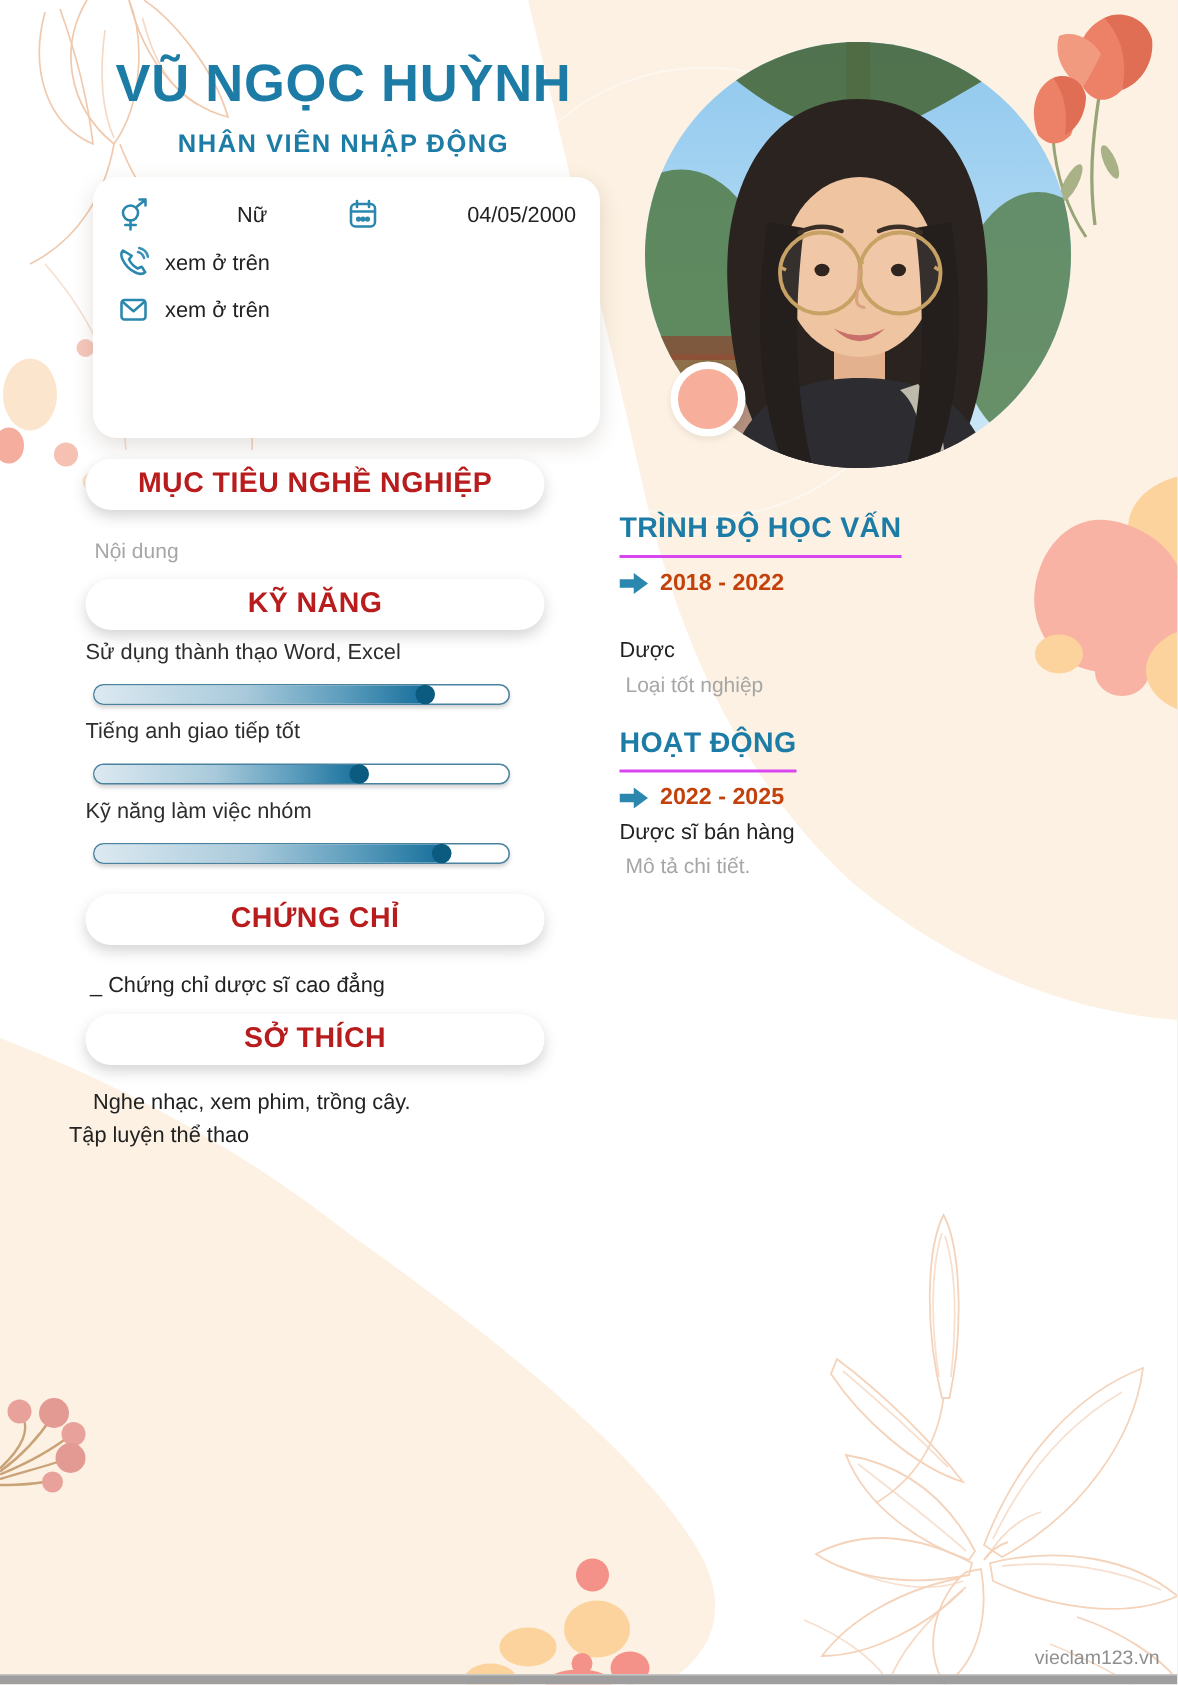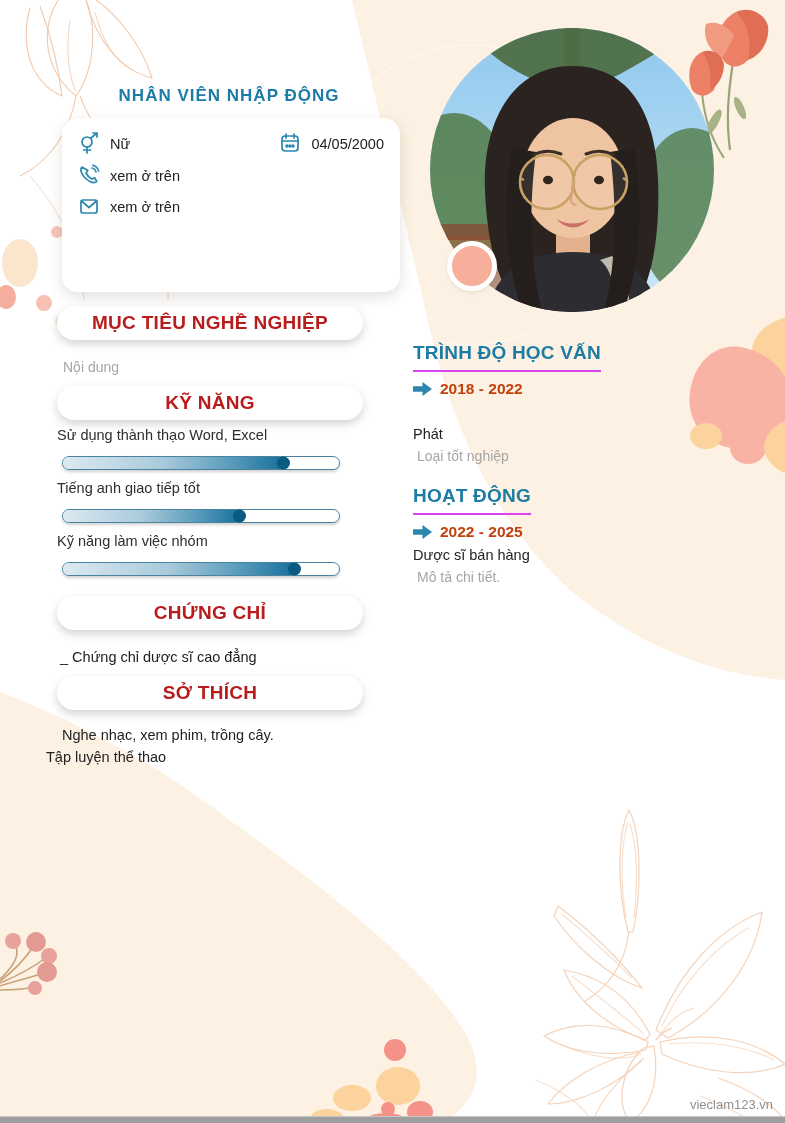--- a/index.html
+++ b/index.html
@@ -26,21 +26,21 @@
   .info-card{
     position:absolute;left:62px;top:118px;width:338px;height:174px;
     background:#ffffff;border-radius:16px;
     box-shadow:0 5px 14px rgba(90,70,50,.16);
     padding:15px 16px;box-sizing:border-box;
   }
   .info-row{display:flex;align-items:flex-start;margin-bottom:10px;font-size:14.5px;color:#222;}
   .info-row .ic{width:22px;height:22px;flex:0 0 22px;margin-right:10px;margin-top:-1px;}
   .info-row .txt{line-height:1.35;padding-top:2px;}
   .info-row.two{justify-content:space-between;}
-  .cell{display:flex;align-items:flex-start;}
+  .cell{display:flex;align-items:flex-start;gap:48px;}
   .addr{width:288px;line-height:1.75;}
 
   
   .avatar{
     position:absolute;left:430px;top:28px;width:284px;height:284px;border-radius:50%;
     overflow:hidden;
   }
   .photo-badge{
     position:absolute;left:447px;top:241px;width:40px;height:40px;border-radius:50%;
     background:#f7af9c;border:5px solid #ffffff;box-shadow:0 2px 5px rgba(0,0,0,.08);
@@ -178,20 +178,21 @@
       <path d="M640,1052 C600,1060 566,1080 548,1104 C580,1104 618,1084 642,1060"></path>
       <path d="M644,1058 C620,1078 600,1100 592,1123" opacity=".8"></path>
       <path d="M656,1040 C660,1034 666,1030 672,1028" stroke-width="1.4"></path>
       <path d="M658,1038 C668,1022 680,1012 694,1008" opacity=".8"></path>
       <path d="M718,1078 C748,1088 772,1104 785,1120"></path>
       <path d="M700,1096 C724,1106 744,1116 754,1123" opacity=".8"></path>
       <path d="M536,1080 C560,1090 580,1104 590,1118" opacity=".7"></path>
     </g>
   </svg>
 
+  <h1 class="name">VŨ NGỌC HUỲNH</h1>
   <h2 class="job-title">NHÂN VIÊN NHẬP ĐỘNG</h2>
 
   <div class="info-card">
     <div class="info-row two">
       <span class="cell">
         <svg class="ic" viewBox="0 0 22 22" fill="none" stroke="#2b87ae" stroke-width="1.7" stroke-linecap="round">
           <circle cx="9" cy="10" r="5"></circle>
           <path d="M13,6 L19,1 M19,1 L15,1 M19,1 L19,5"></path>
           <path d="M9,15 L9,21 M5.5,18 L12.5,18"></path>
         </svg>
@@ -315,21 +316,21 @@
   <div class="abs body-text" style="left:62px;top:727px">Nghe nhạc, xem phim, trồng cây.</div>
   <div class="abs body-text" style="left:46px;top:749px">Tập luyện thể thao</div>
 
   <h3 class="rsec-title" style="top:342px">TRÌNH ĐỘ HỌC VẤN</h3>
   <div class="period-row" style="top:380px">
     <svg class="arrow" viewBox="0 0 19 14" fill="#2b87ae">
       <path d="M0,4.2 h9.5 v-4.2 l9.5,7 -9.5,7 v-4.2 h-9.5 z"></path>
     </svg>
     <span class="period">2018 - 2022</span>
   </div>
-  <div class="r-normal" style="top:426px">Phát</div>
+  <div class="r-normal" style="top:426px">Dược</div>
   <div class="r-muted" style="top:448px">Loại tốt nghiệp</div>
 
   <h3 class="rsec-title" style="top:485px">HOẠT ĐỘNG</h3>
   <div class="period-row" style="top:523px">
     <svg class="arrow" viewBox="0 0 19 14" fill="#2b87ae">
       <path d="M0,4.2 h9.5 v-4.2 l9.5,7 -9.5,7 v-4.2 h-9.5 z"></path>
     </svg>
     <span class="period">2022 - 2025</span>
   </div>
   <div class="r-normal" style="top:547px">Dược sĩ bán hàng</div>

